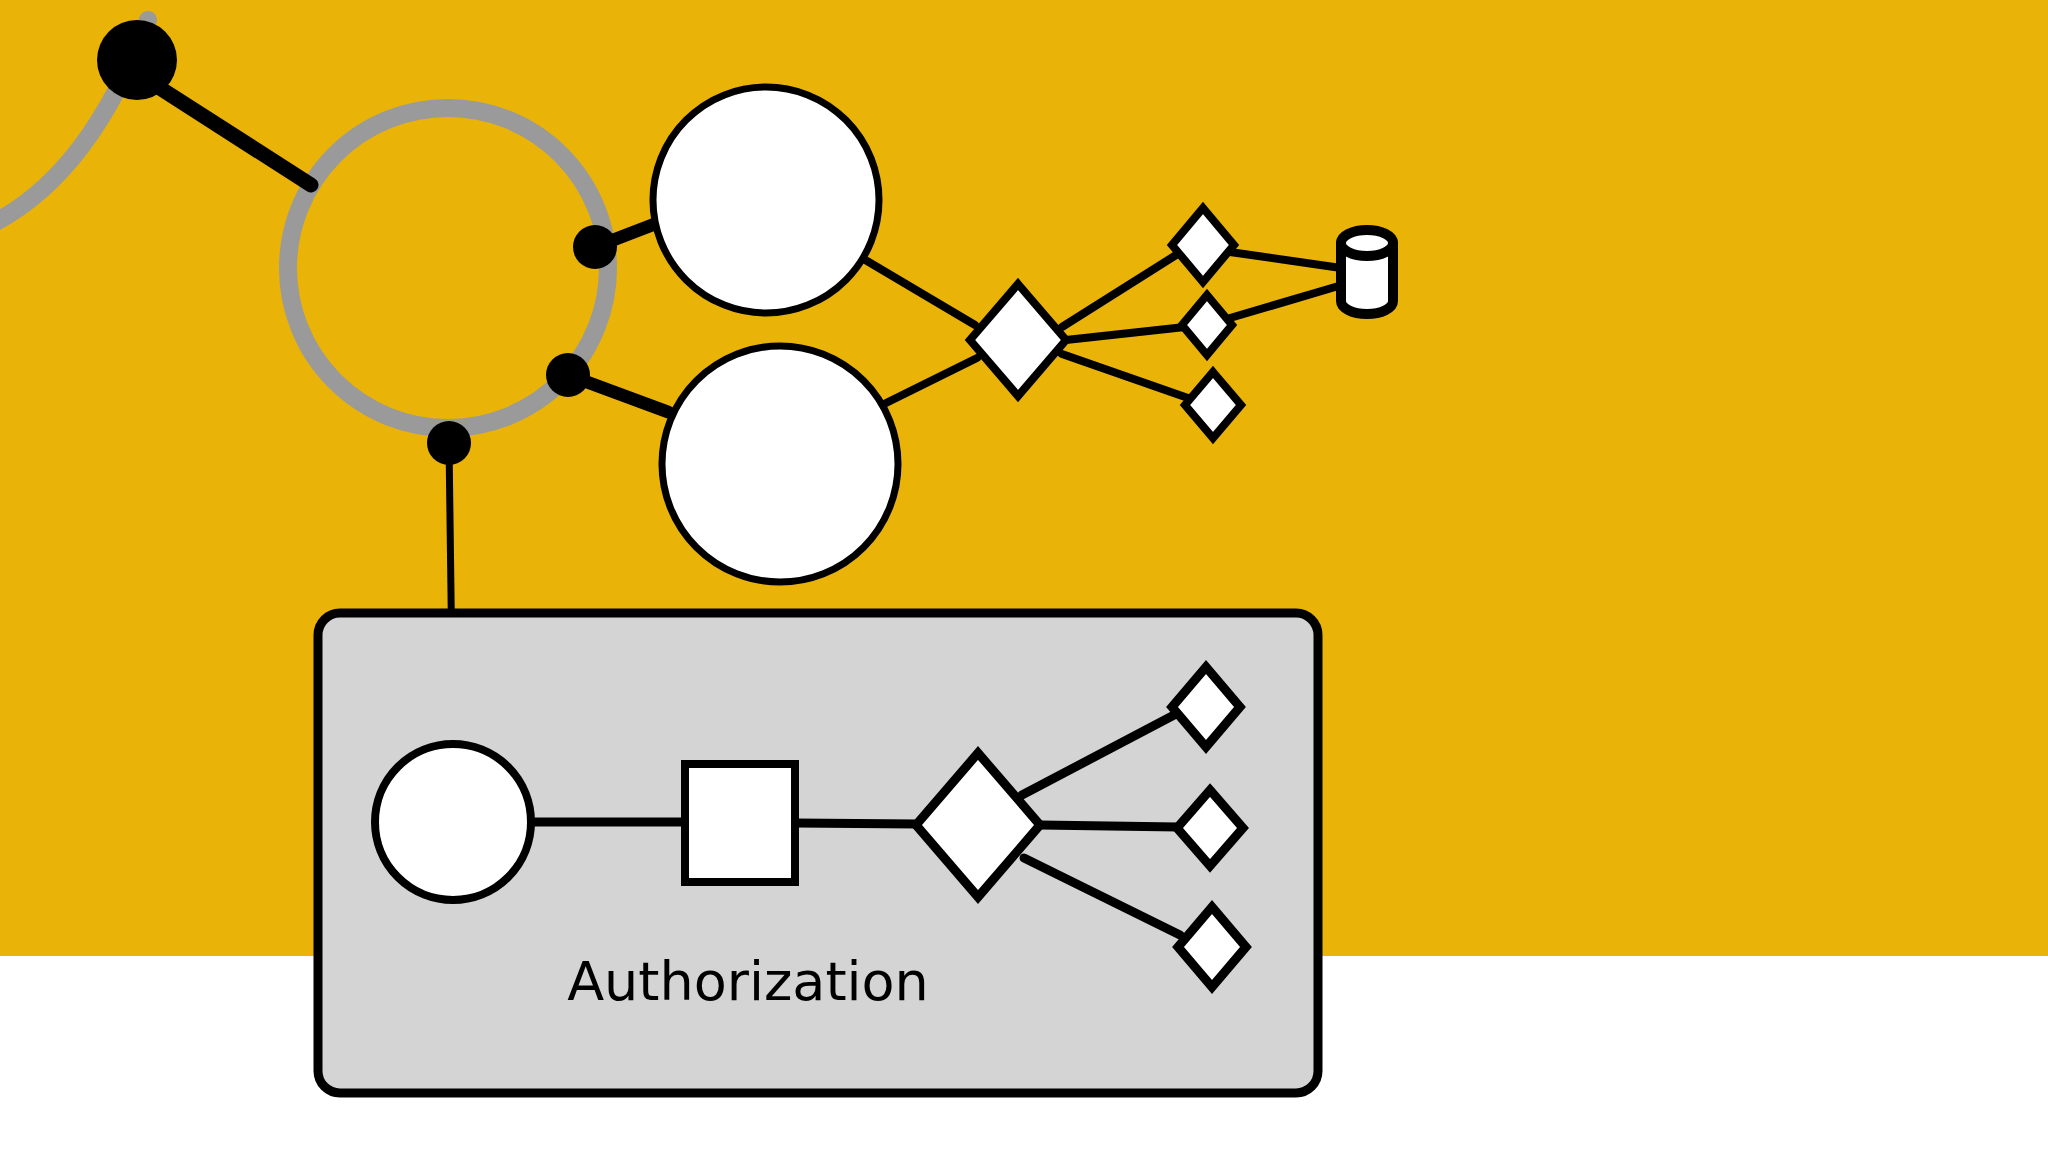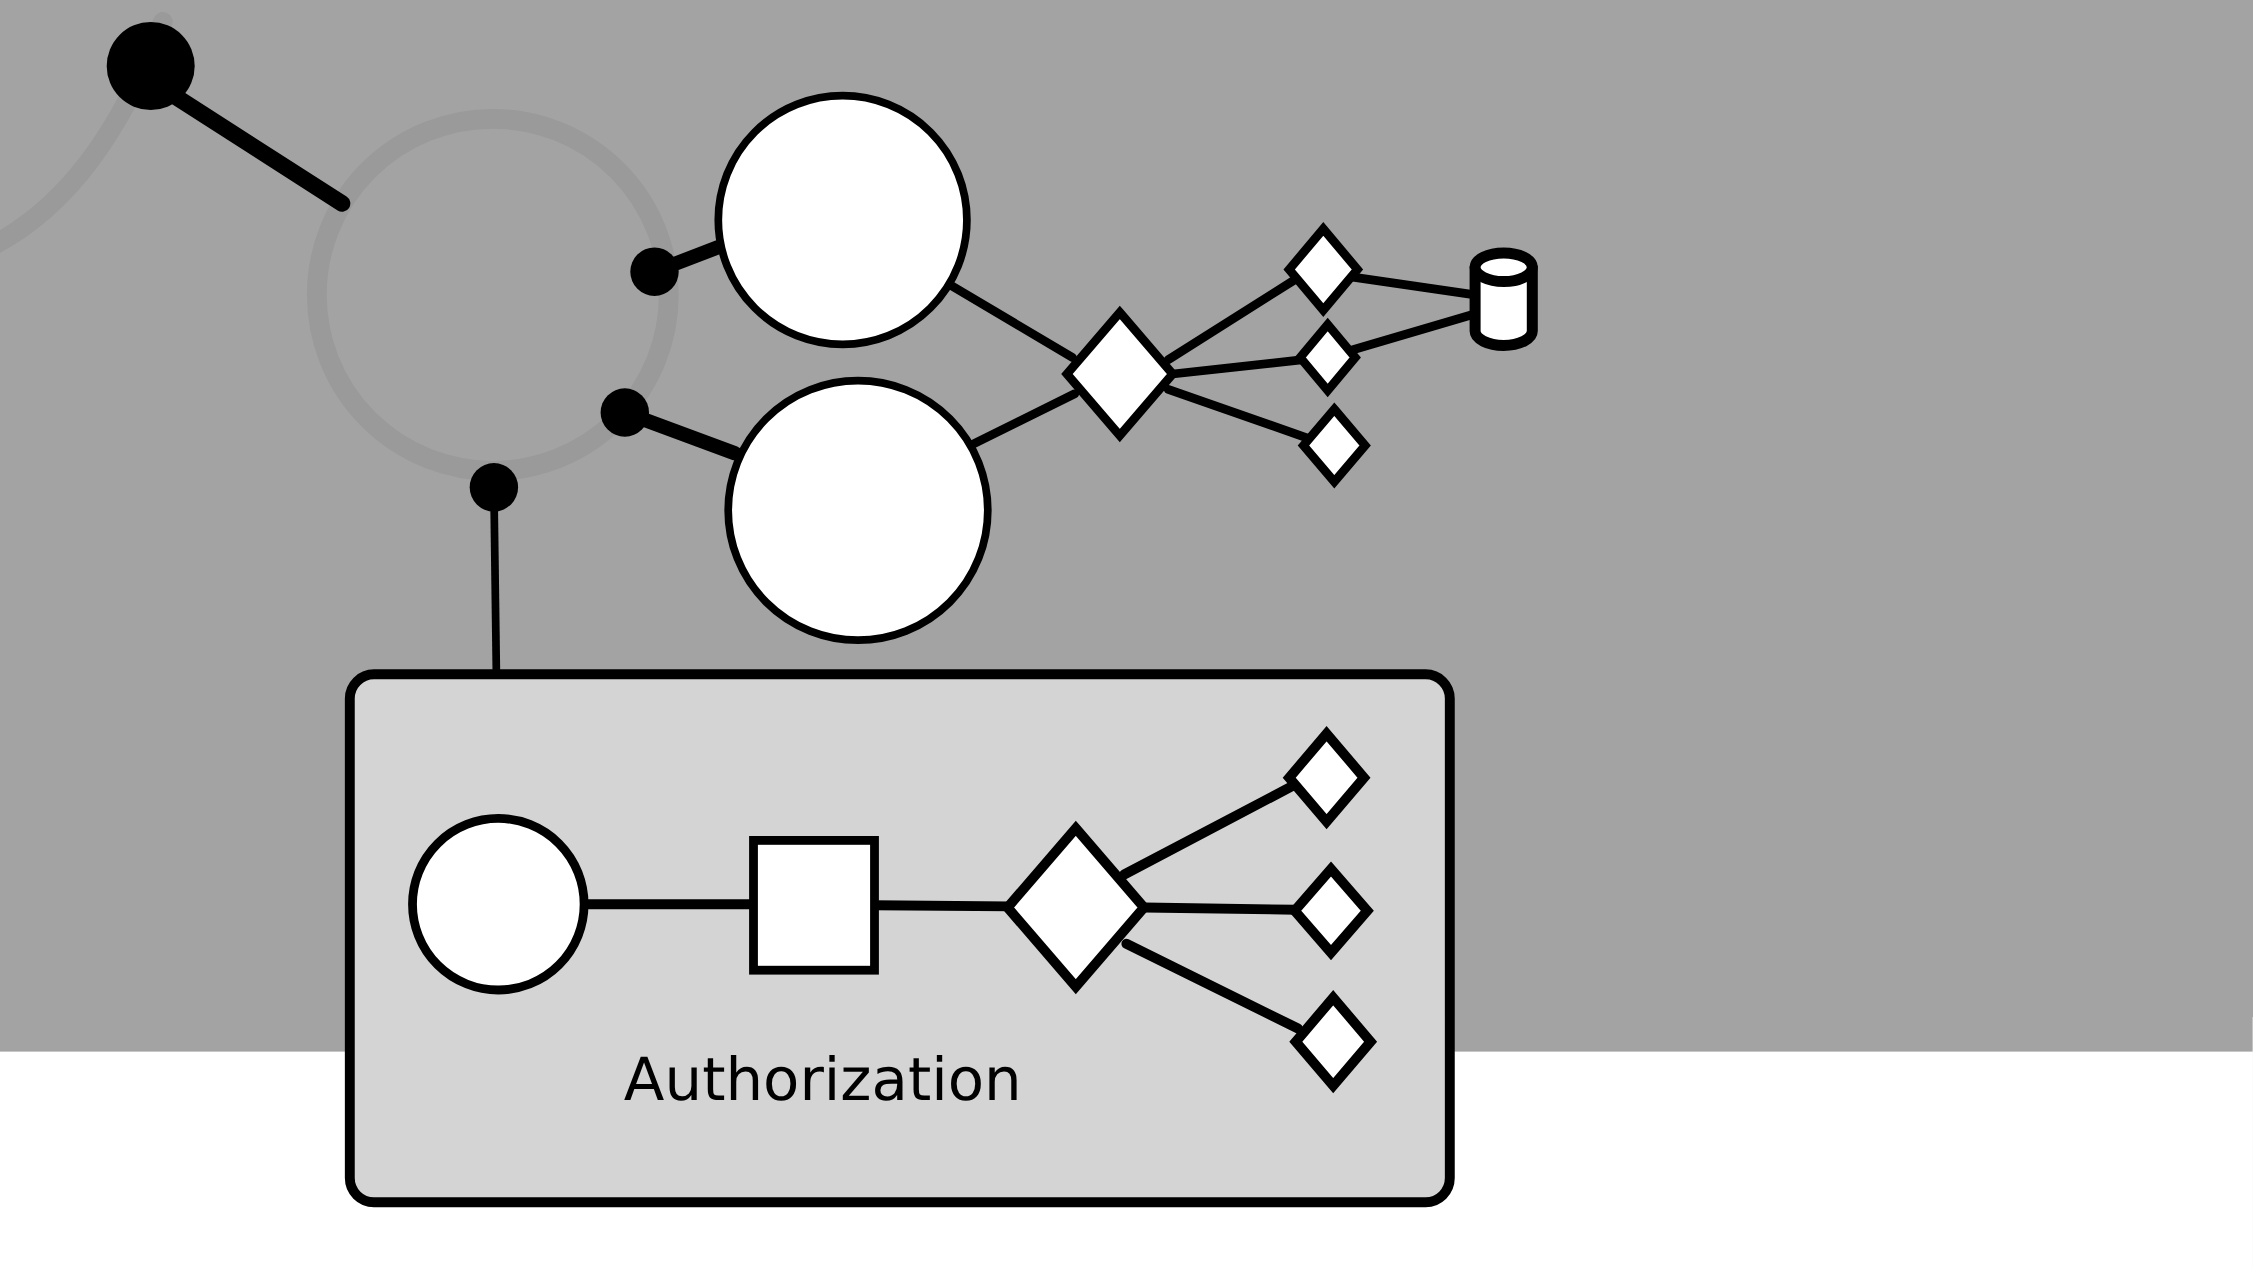--- a/index.html
+++ b/index.html
@@ -10,21 +10,21 @@
   body {
     width: 2048px;
     height: 1152px;
     overflow: hidden;
     font-family: "DejaVu Sans", sans-serif;
   }
   #canvas-root {
     position: relative;
     width: 2048px;
     height: 956px;
-    background: #a3a3a3;
+    background: #eab308;
   }
   svg#diagram {
     display: block;
     width: 2048px;
     height: 1152px;
   }
   .group-label {
     font-family: "DejaVu Sans", sans-serif;
     font-size: 54px;
     fill: #000000;

